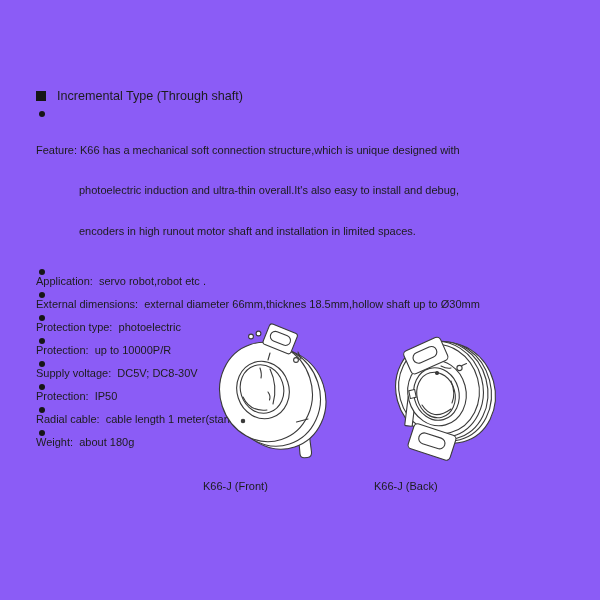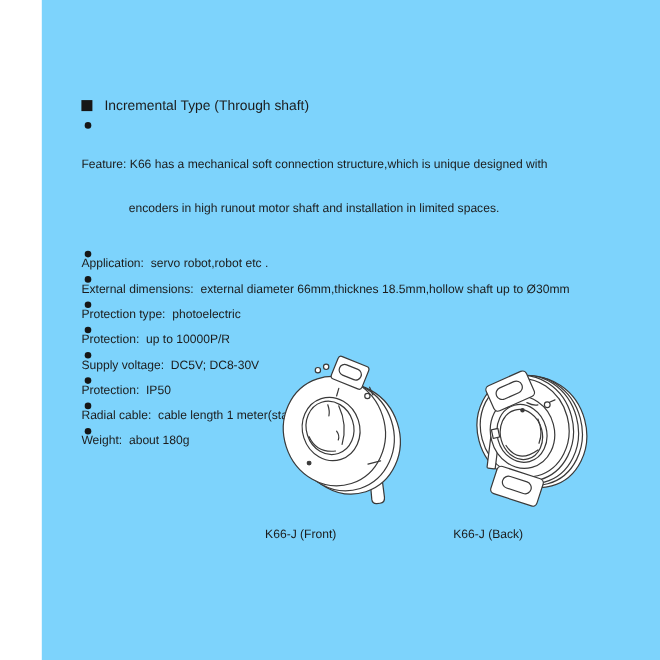--- a/index.html
+++ b/index.html
@@ -1,21 +1,21 @@
 <!DOCTYPE html>
 <html><head>
 <meta charset="utf-8">
 <style>
   html,body{margin:0;padding:0;}
   body{
     width:600px;height:600px;background:#ffffff;position:relative;overflow:hidden;
     font-family:"Liberation Sans", sans-serif;color:#1c1c1c;
     -webkit-font-smoothing:antialiased;
   }
-  .page{position:absolute;inset:0;background:#7dd3fc;margin-left:38px;}
+  .page{position:absolute;inset:0;background:#8b5cf6;}
   .doc{position:absolute;left:36px;top:89px;width:552px;}
   .title-row{display:flex;align-items:flex-start;font-size:12.6px;line-height:15px;margin-bottom:3px;}
   .sq{width:10px;height:10px;background:#161616;margin:2px 11px 0 0;flex:0 0 auto;}
   .item{display:flex;align-items:flex-start;font-size:11px;line-height:13.5px;flex-direction:column;}
   .dot{width:6px;height:6px;border-radius:50%;background:#161616;margin:3.5px 11px 0 3px;flex:0 0 auto;}
   .txt{white-space:pre;}
   .cont{padding-left:43px;}
   .fig-svg{position:absolute;}
   .fig-front{left:210px;top:308px;}
   .fig-back{left:393px;top:326px;}
@@ -32,20 +32,21 @@
 
     <div class="title-row">
       <span class="sq"></span>
       <span class="txt">Incremental Type (Through shaft)</span>
     </div>
 
     <div class="item">
       <span class="dot"></span>
       <div class="txt">
         <div>Feature: K66 has a mechanical soft connection structure,which is unique designed with</div>
+        <div class="cont">photoelectric induction and ultra-thin overall.It's also easy to install and debug,</div>
         <div class="cont">encoders in high runout motor shaft and installation in limited spaces.</div>
       </div>
     </div>
 
     <div class="item">
       <span class="dot"></span>
       <span class="txt">Application:  servo robot,robot etc .</span>
     </div>
 
     <div class="item">

